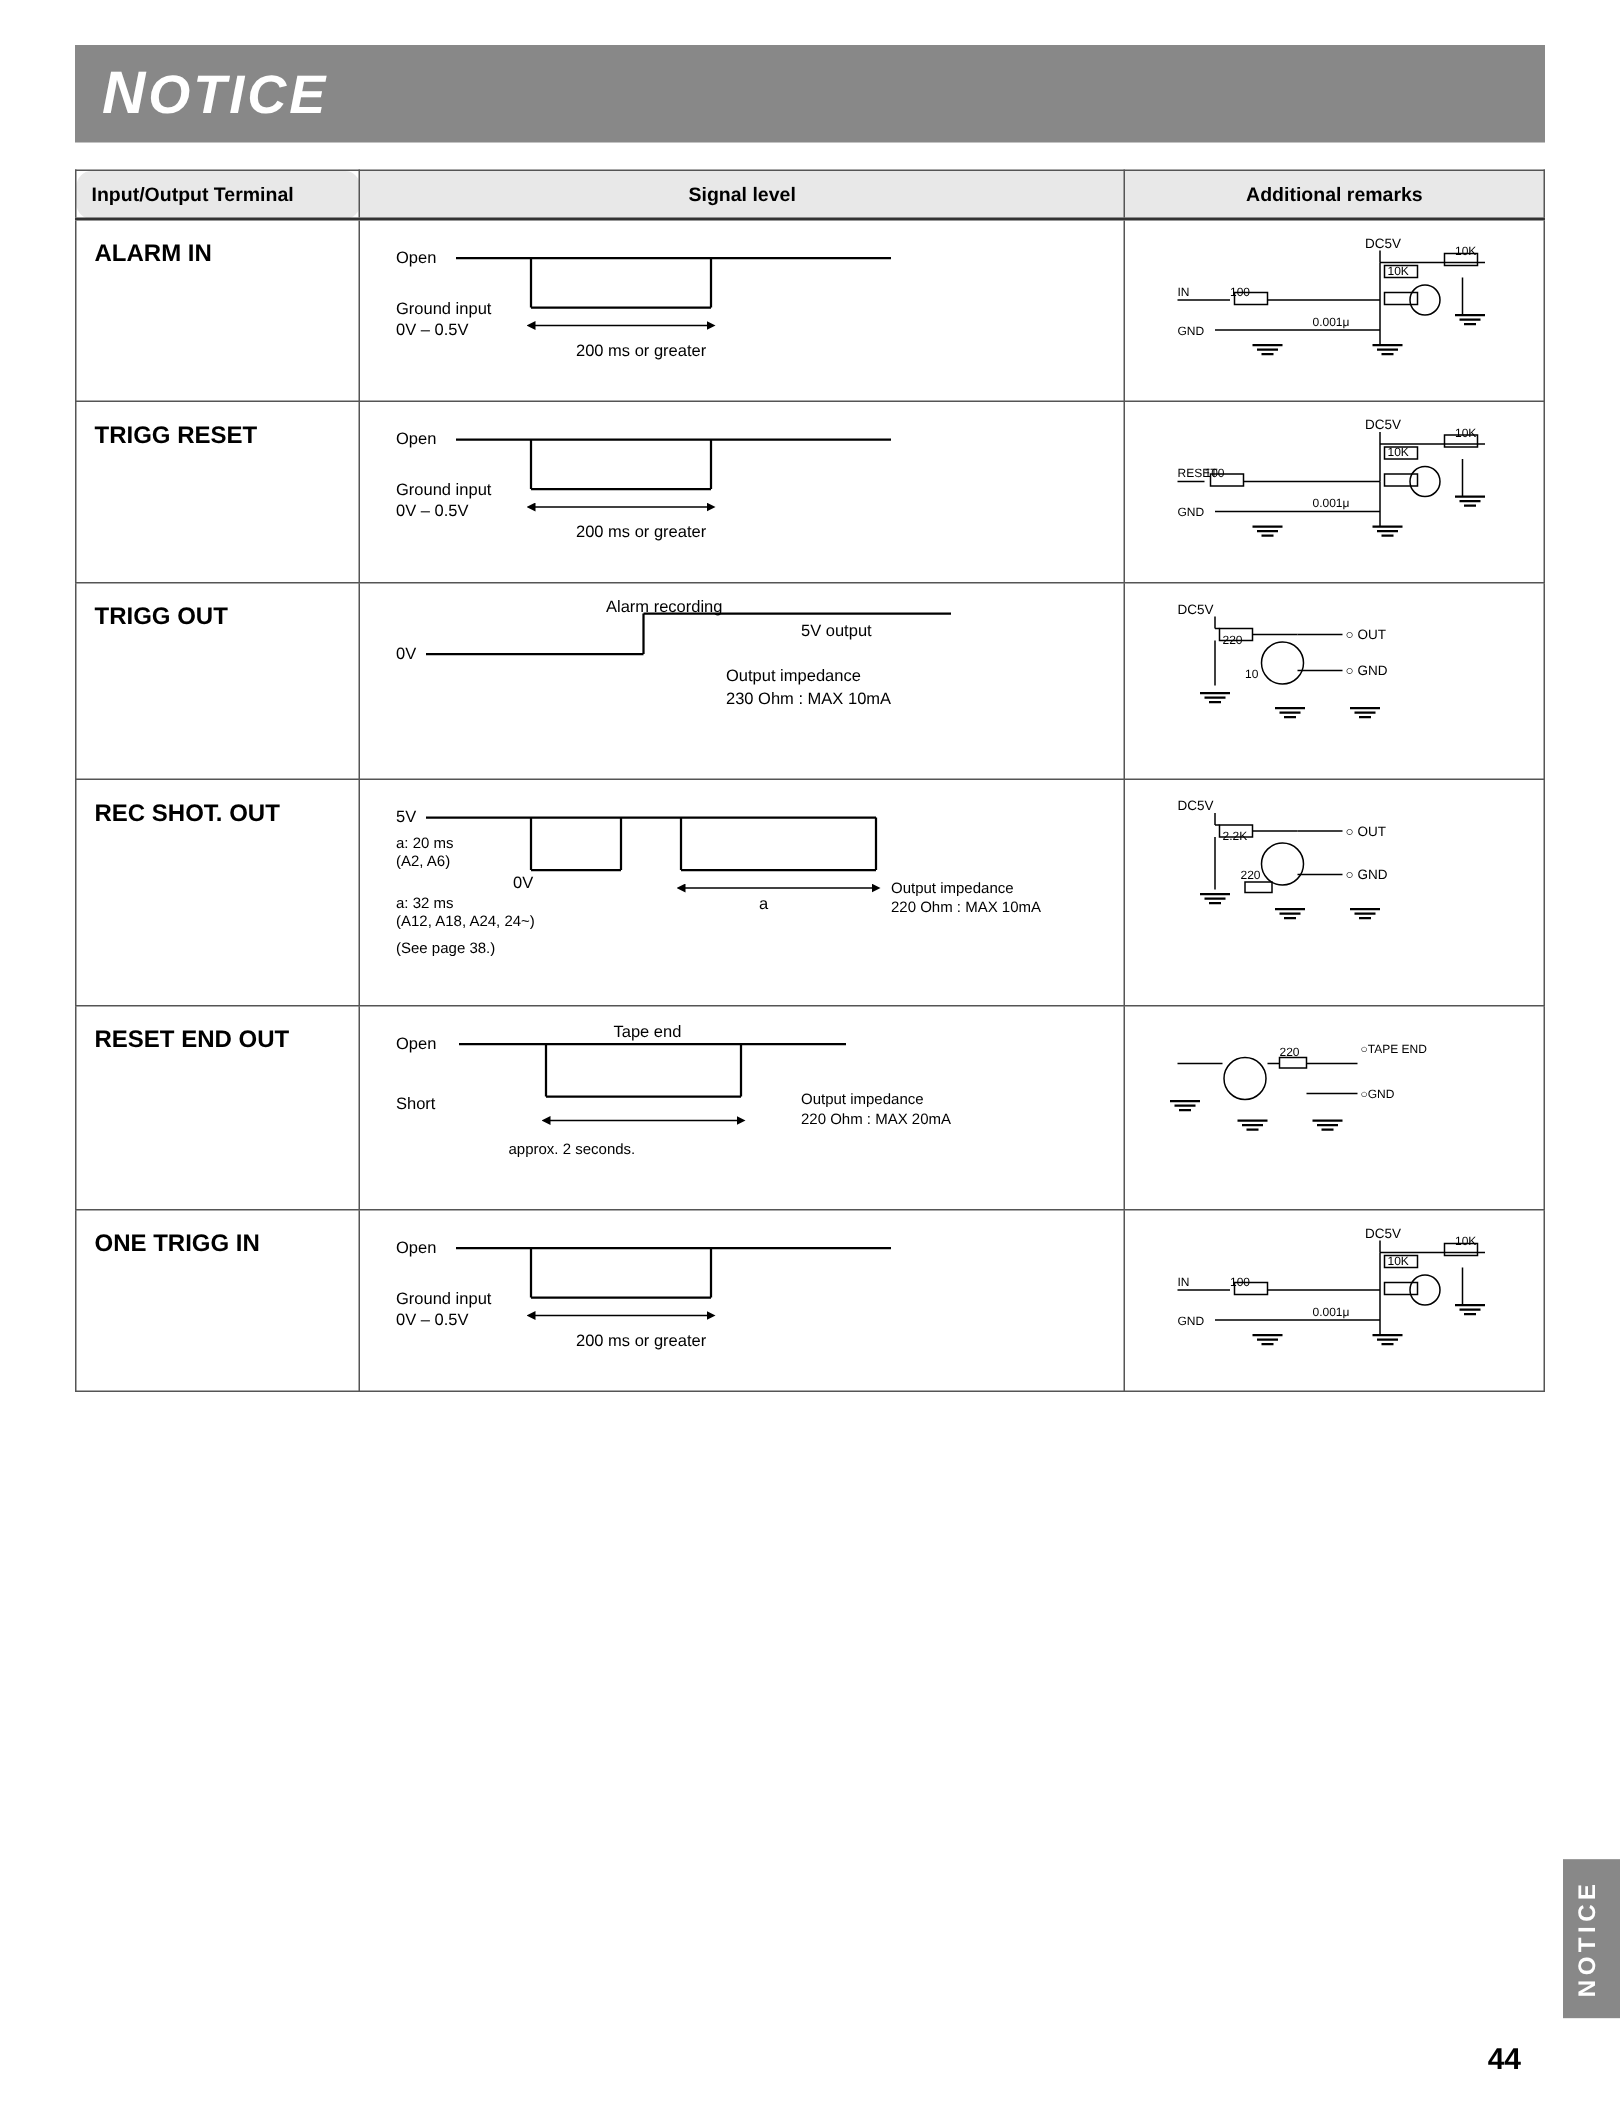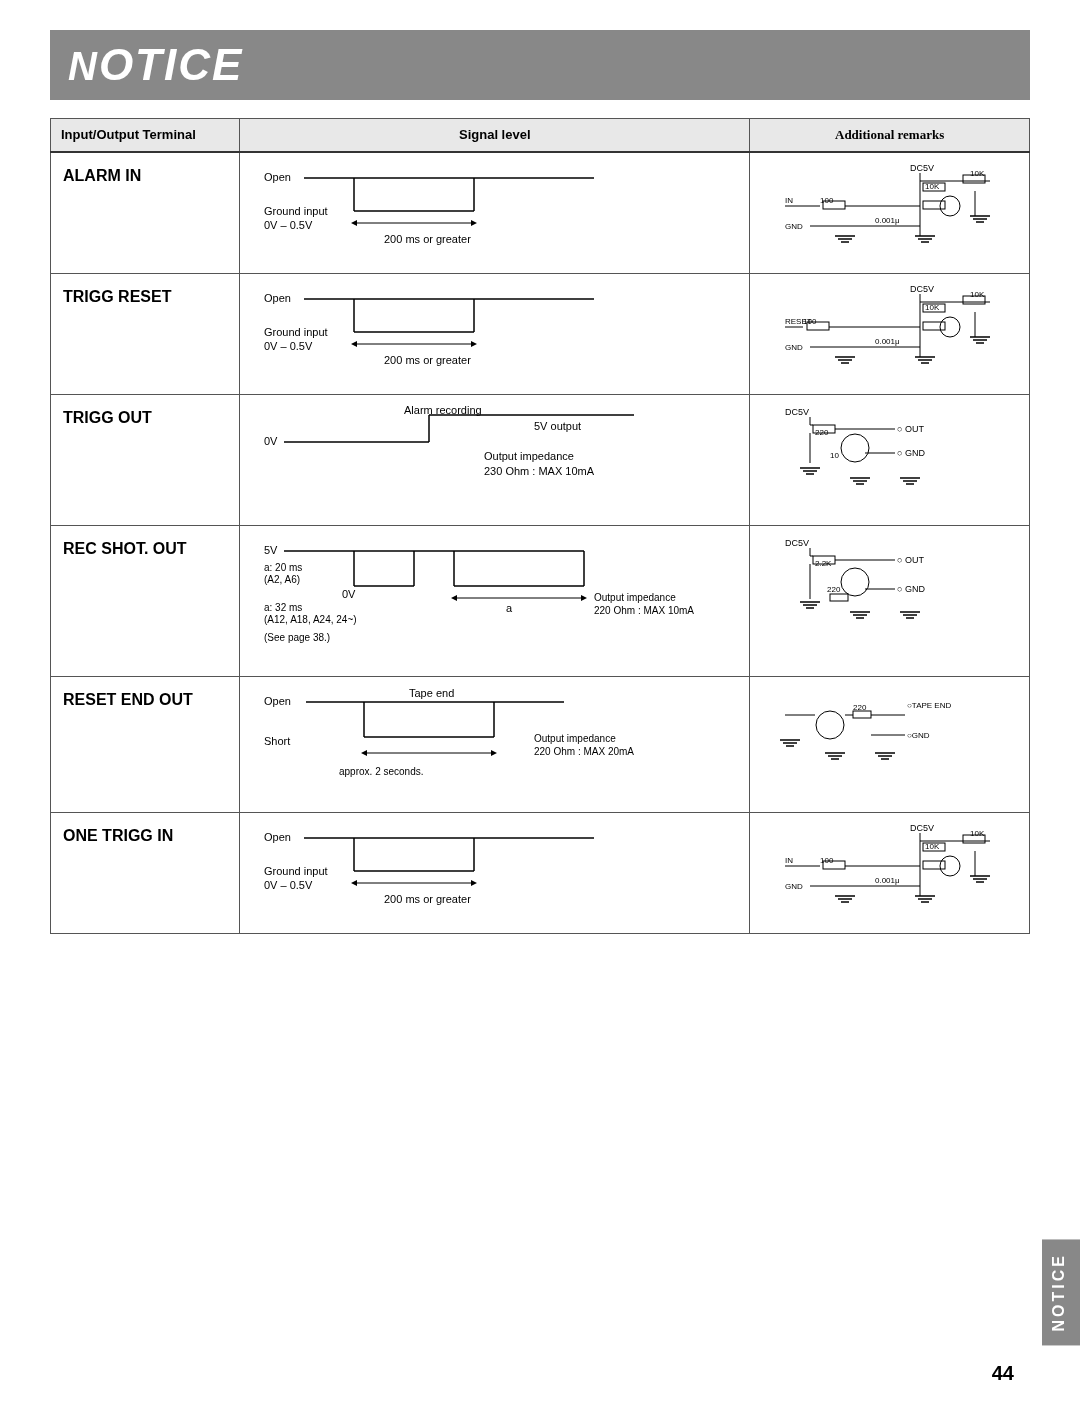--- a/index.html
+++ b/index.html
@@ -59,23 +59,23 @@
       background: #e8e8e8;
       font-weight: bold;
       font-size: 13px;
       padding: 8px 10px;
       border-bottom: 2px solid #333;
     }
     .main-table thead th:first-child {
       text-align: left;
     }
 
-    .col-terminal { width: 190px; }
+    .col-terminal { width: 190px; border-radius: 10px; }
     .col-signal   { width: 510px; }
-    .col-remarks  { width: 280px; font-family: Liberation Serif, serif; }
+    .col-remarks  { width: 280px; }
 
     .terminal-cell {
       padding: 14px 12px;
       font-size: 16px;
       font-weight: bold;
       vertical-align: middle;
     }
 
     .signal-cell {
       padding: 10px 14px;
@@ -125,21 +125,21 @@
       font-size: 20px;
       font-weight: bold;
     }
   </style>
 </head>
 <body>
 
 <div class="page">
 
   <div class="notice-header">
-    <h1><span style="font-variant: small-caps; font-size:40px; text-transform:uppercase; letter-spacing:2px; font-style:italic;">N</span><span style="font-size:44px; font-style:italic; text-transform:uppercase; letter-spacing:2px;margin-top:28px;">OTICE</span></h1>
+    <h1><span style="font-variant: small-caps; font-size:40px; text-transform:uppercase; letter-spacing:2px; font-style:italic;">N</span><span style="font-size:36px; font-style:italic; text-transform:uppercase; letter-spacing:2px;margin-top:28px;">OTICE</span></h1>
   </div>
 
 
   <table class="main-table">
     <thead>
       <tr>
         <th class="col-terminal">Input/Output Terminal</th>
         <th class="col-signal">Signal level</th>
         <th class="col-remarks">Additional remarks</th>
       </tr>

